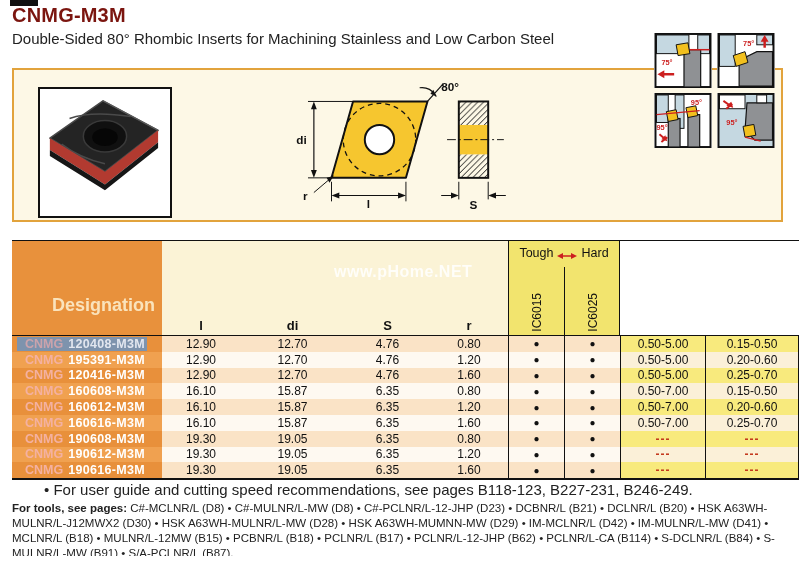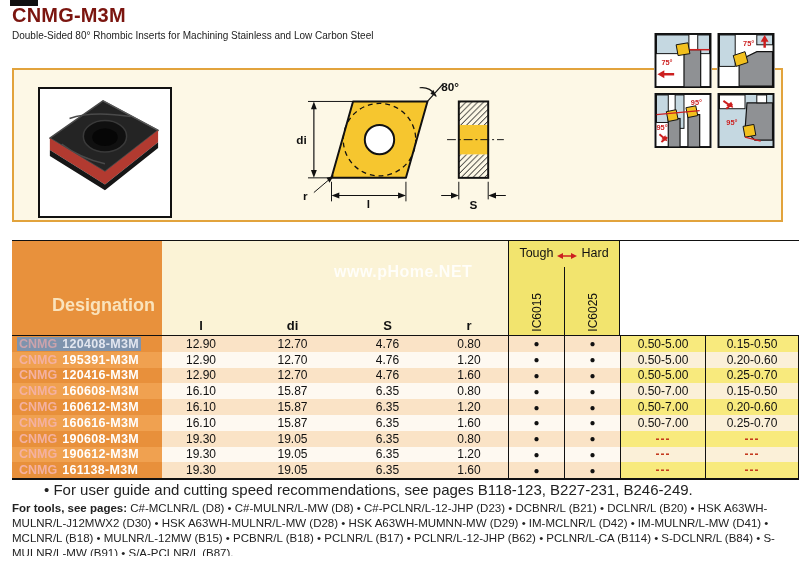--- a/index.html
+++ b/index.html
@@ -3,21 +3,21 @@
 <meta charset="utf-8">
 <style>
   html,body{margin:0;padding:0;background:#fff;}
   #page{position:relative;width:811px;height:556px;background:#fff;overflow:hidden;
         font-family:"Liberation Sans", sans-serif;color:#1a1a1a;}
   .abs{position:absolute;}
 
   
   #print-mark{left:10px;top:0;width:28px;height:6px;background:#111;}
   #page-title{left:12px;top:4px;font-size:20px;font-weight:bold;color:#7b150f;letter-spacing:.2px;}
-  #page-subtitle{left:12px;top:30px;font-size:10px;color:#222;}
+  #page-subtitle{left:12px;top:30px;font-size:15px;color:#222;}
 
   
   #figure-box{left:12px;top:68px;width:767px;height:150px;background:#fdf8e6;border:2px solid #e2a33c;}
   #photo-frame{left:24px;top:17px;width:130px;height:127px;background:#fff;border:2px solid #111;}
   #drawing{left:276px;top:6px;}
 
   
   #diagrams{left:654px;top:33px;width:121px;display:grid;grid-template-columns:58px 58px;gap:5px;z-index:5;}
   .diag{width:58px;height:55px;background:#fff;}
 
@@ -47,21 +47,21 @@
   .rec-divider{position:absolute;left:85px;top:44px;bottom:0;width:1px;background:#111;}
   .rec-sub{position:absolute;bottom:3px;left:0;width:100%;display:grid;grid-template-columns:85px 94px;}
   .rec-sub div{text-align:center;font-size:12px;color:#111;line-height:1.2;}
   sub{font-size:9px;}
 
   .tbody{border-bottom:2px solid #111;}
   .row{display:grid;grid-template-columns:150px 78px 105px 85px 78px 56px 56px 85px 94px;height:15.8px;}
   .c{display:flex;align-items:center;justify-content:center;font-size:12px;color:#111;height:100%;box-sizing:border-box;}
   .c.desig{justify-content:flex-start;padding-left:5px;}
   .desig-text{display:inline-flex;align-items:center;font-size:12.5px;font-weight:bold;padding:0 2px;}
-  .prefix{color:#f4b1a1;}
+  .prefix{color:#f4b1a1;margin-left:6px;}
   .code{color:#ffffff;margin-left:5px;letter-spacing:.3px;}
   .r-odd .desig{background:#e8903b;}
   .r-even .desig{background:#f0a150;}
   .r-odd .dim{background:#fae3c6;}
   .r-even .dim{background:#fef9f1;}
   .r-odd .mach{background:#f8ea7d;}
   .r-even .mach{background:#fbf0d8;}
   .bl{border-left:1px solid #111;}
   .br{border-right:1px solid #111;}
   .dot{font-size:10px;}
@@ -356,21 +356,21 @@
       <div class="c dim">1.20</div>
       <div class="c dim bl dot">●</div>
       <div class="c dim bl dot">●</div>
       <div class="c mach bl dash">---</div>
       <div class="c mach bl br dash">---</div>
     </div>
         <div class="row r-odd">
       <div class="c desig">
         <span class="desig-text">
               <span class="prefix">CNMG</span>
-              <span class="code">161138-M3M</span>
+              <span class="code">190616-M3M</span>
             </span>
       </div>
       <div class="c dim">19.30</div>
       <div class="c dim">19.05</div>
       <div class="c dim">6.35</div>
       <div class="c dim">1.60</div>
       <div class="c dim bl dot">●</div>
       <div class="c dim bl dot">●</div>
       <div class="c mach bl dash">---</div>
       <div class="c mach bl br dash">---</div>

